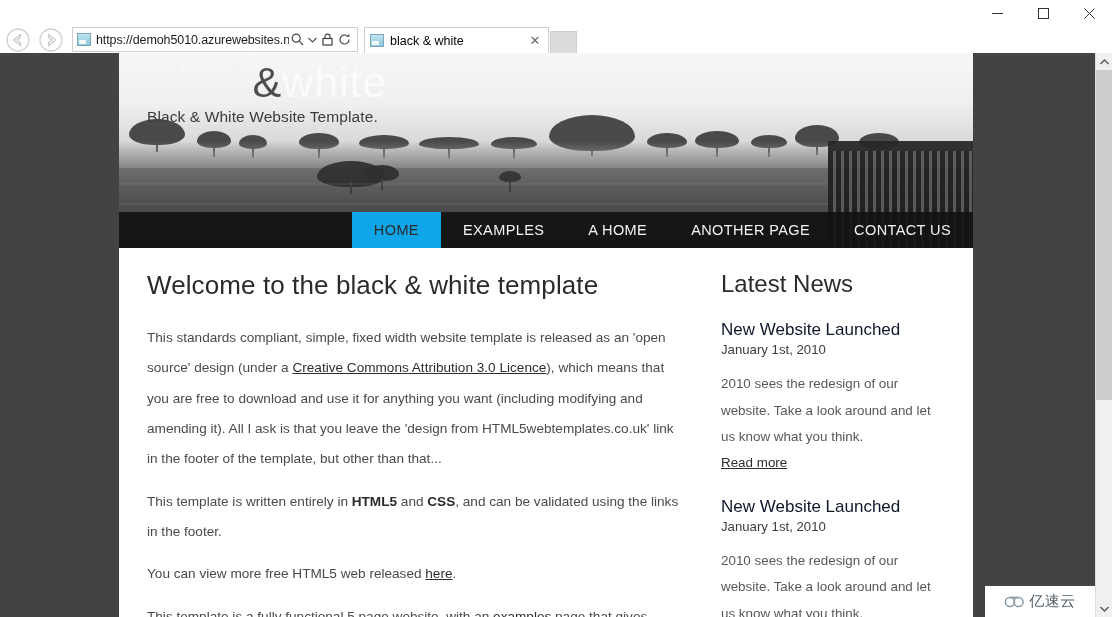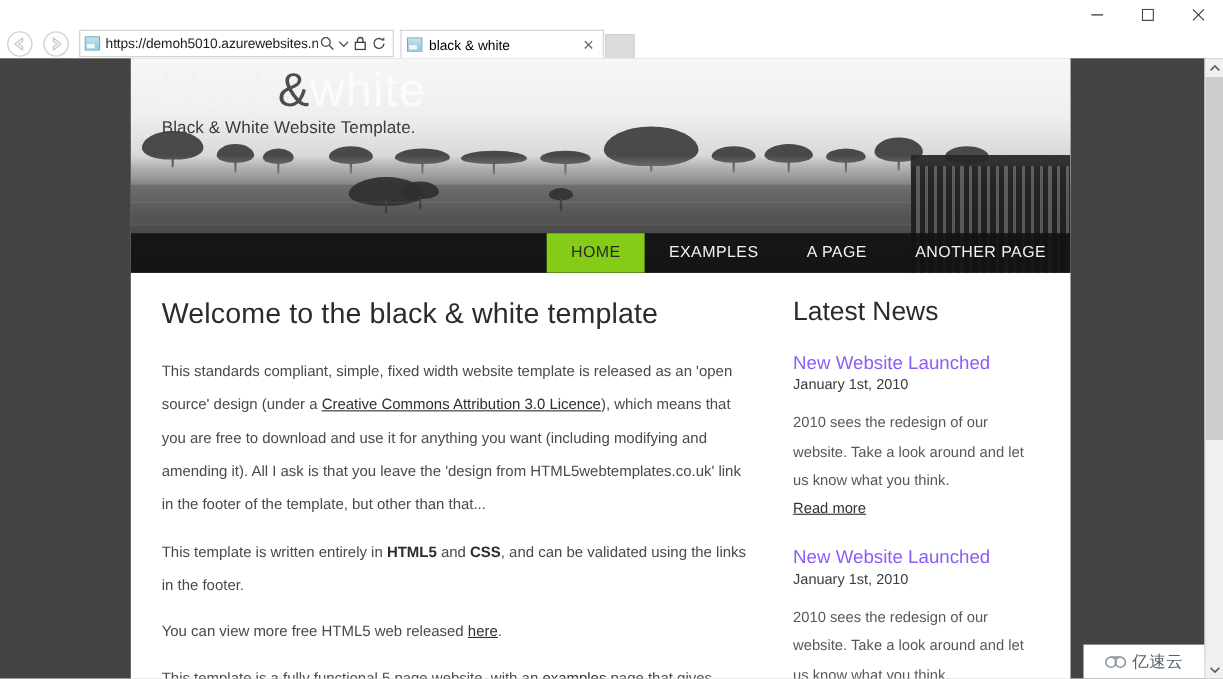--- a/index.html
+++ b/index.html
@@ -322,21 +322,21 @@
   .nav-item {
     display: flex;
     align-items: center;
     padding: 0 22px;
     font-size: 14.5px;
     color: #f2f2f2;
     letter-spacing: .4px;
     white-space: nowrap;
   }
   .nav-item.active {
-    background: #84cc16;
+    background: #0ea5e9;
     color: #2a2a2a;
   }
   .nav-spacer { flex: 1 1 auto; }
 
   .content {
     display: flex;
     width: 854px;
     background: #ffffff;
     padding: 22px 0 0 0;
   }
@@ -371,21 +371,21 @@
   h2.side-title {
     font-size: 24px;
     font-weight: 400;
     color: #2b2b2b;
     margin-bottom: 22px;
   }
   .news-item { margin-bottom: 26px; }
   .news-head {
     font-size: 17px;
     font-weight: 400;
-    color: #8b5cf6;
+    color: #0f172a;
     margin-bottom: 2px;
   }
   .news-date {
     font-size: 13.2px;
     color: #3c3c3c;
     margin-bottom: 14px;
   }
   .news-body {
     font-size: 13.4px;
     line-height: 1.98;
@@ -572,22 +572,23 @@
           <div class="logo">
             <span class="w-black">black</span><span class="w-amp">&amp;</span><span class="w-white">white</span>
           </div>
           <div class="tagline">Black &amp; White Website Template.</div>
         </div>
 
         <div class="nav">
           <span class="nav-spacer"></span>
           <div class="nav-item active">HOME</div>
           <div class="nav-item">EXAMPLES</div>
-          <div class="nav-item">A PAGE</div>
+          <div class="nav-item">A HOME</div>
           <div class="nav-item">ANOTHER PAGE</div>
+          <div class="nav-item">CONTACT US</div>
         </div>
       </div>
 
       <div class="content">
 
         <div class="main-col">
           <h1 class="page-title">Welcome to the black &amp; white template</h1>
 
           <p class="body"><span>This standards compliant, simple, fixed width website template is released as an 'open source' design (under a </span><a class="inline">Creative Commons Attribution 3.0 Licence</a><span>), which means that you are free to download and use it for anything you want (including modifying and amending it). All I ask is that you leave the 'design from HTML5webtemplates.co.uk' link in the footer of the template, but other than that...</span></p>
 

